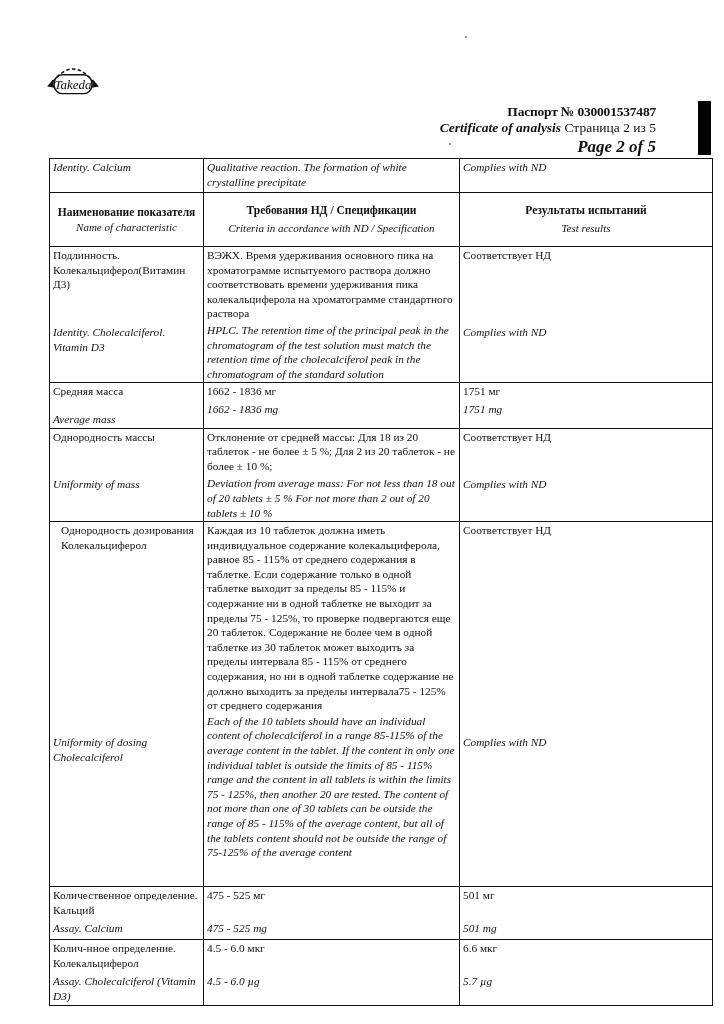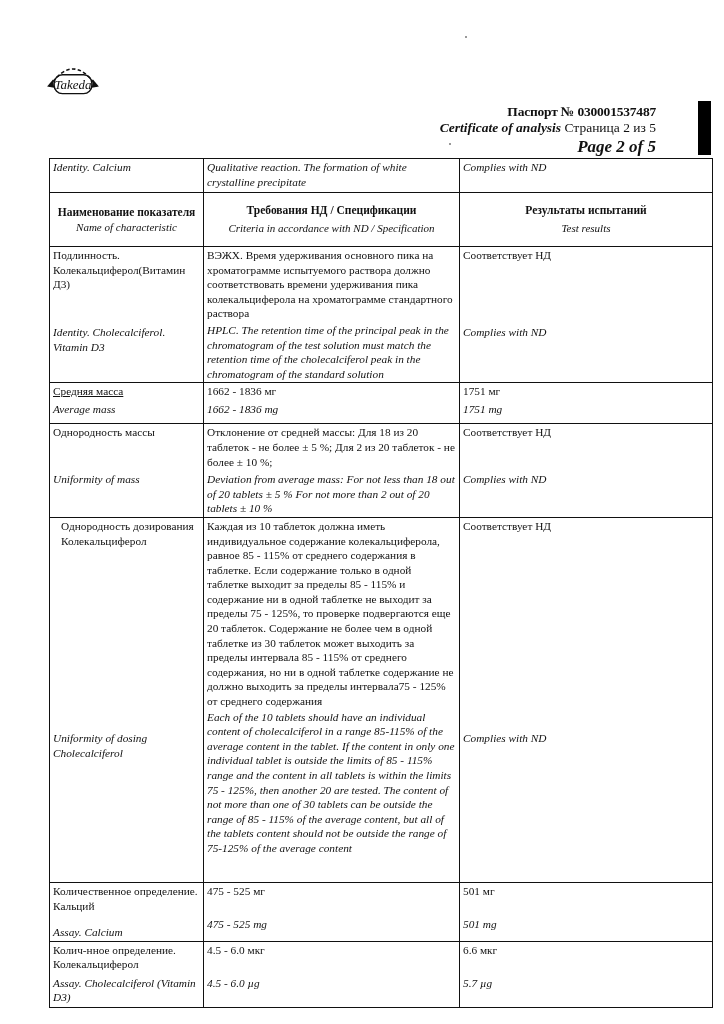--- a/index.html
+++ b/index.html
@@ -89,21 +89,21 @@
       <span class="en">HPLC. The retention time of the principal peak in the chromatogram of the test solution must match the retention time of the cholecalciferol peak in the chromatogram of the standard solution</span>
     </td>
     <td>
       <span class="ru" style="height:77px;">Соответствует НД</span>
       <span class="en">Complies with ND</span>
     </td>
   </tr>
 
   <tr style="height:41px;">
     <td>
-      <span class="ru" style="margin-bottom:3px;text-decoration:underline;">Средняя масса</span>
+      <span class="ru" style="margin-bottom:13px;">Средняя масса</span>
       <span class="en">Average mass</span>
     </td>
     <td>
       <span class="ru" style="margin-bottom:3px;">1662 - 1836 мг</span>
       <span class="en">1662 - 1836 mg</span>
     </td>
     <td>
       <span class="ru" style="margin-bottom:3px;">1751 мг</span>
       <span class="en">1751 mg</span>
     </td>
@@ -134,21 +134,21 @@
       <span class="en">Each of the 10 tablets should have an individual content of cholecalciferol in a range 85-115% of the average content in the tablet. If the content in only one individual tablet is outside the limits of 85 - 115% range and the content in all tablets is within the limits 75 - 125%, then another 20 are tested. The content of not more than one of 30 tablets can be outside the range of 85 - 115% of the average content, but all of the tablets content should not be outside the range of 75-125% of the average content</span>
     </td>
     <td>
       <span class="ru" style="height:212px;">Соответствует НД</span>
       <span class="en">Complies with ND</span>
     </td>
   </tr>
 
   <tr style="height:53px;">
     <td>
-      <span class="ru" style="margin-bottom:12px;">Количественное определение. Кальций</span>
+      <span class="ru" style="margin-bottom:4px;">Количественное определение. Кальций</span>
       <span class="en">Assay. Calcium</span>
     </td>
     <td>
       <span class="ru" style="height:33px;">475 - 525 мг</span>
       <span class="en">475 - 525 mg</span>
     </td>
     <td>
       <span class="ru" style="height:33px;">501 мг</span>
       <span class="en">501 mg</span>
     </td>

